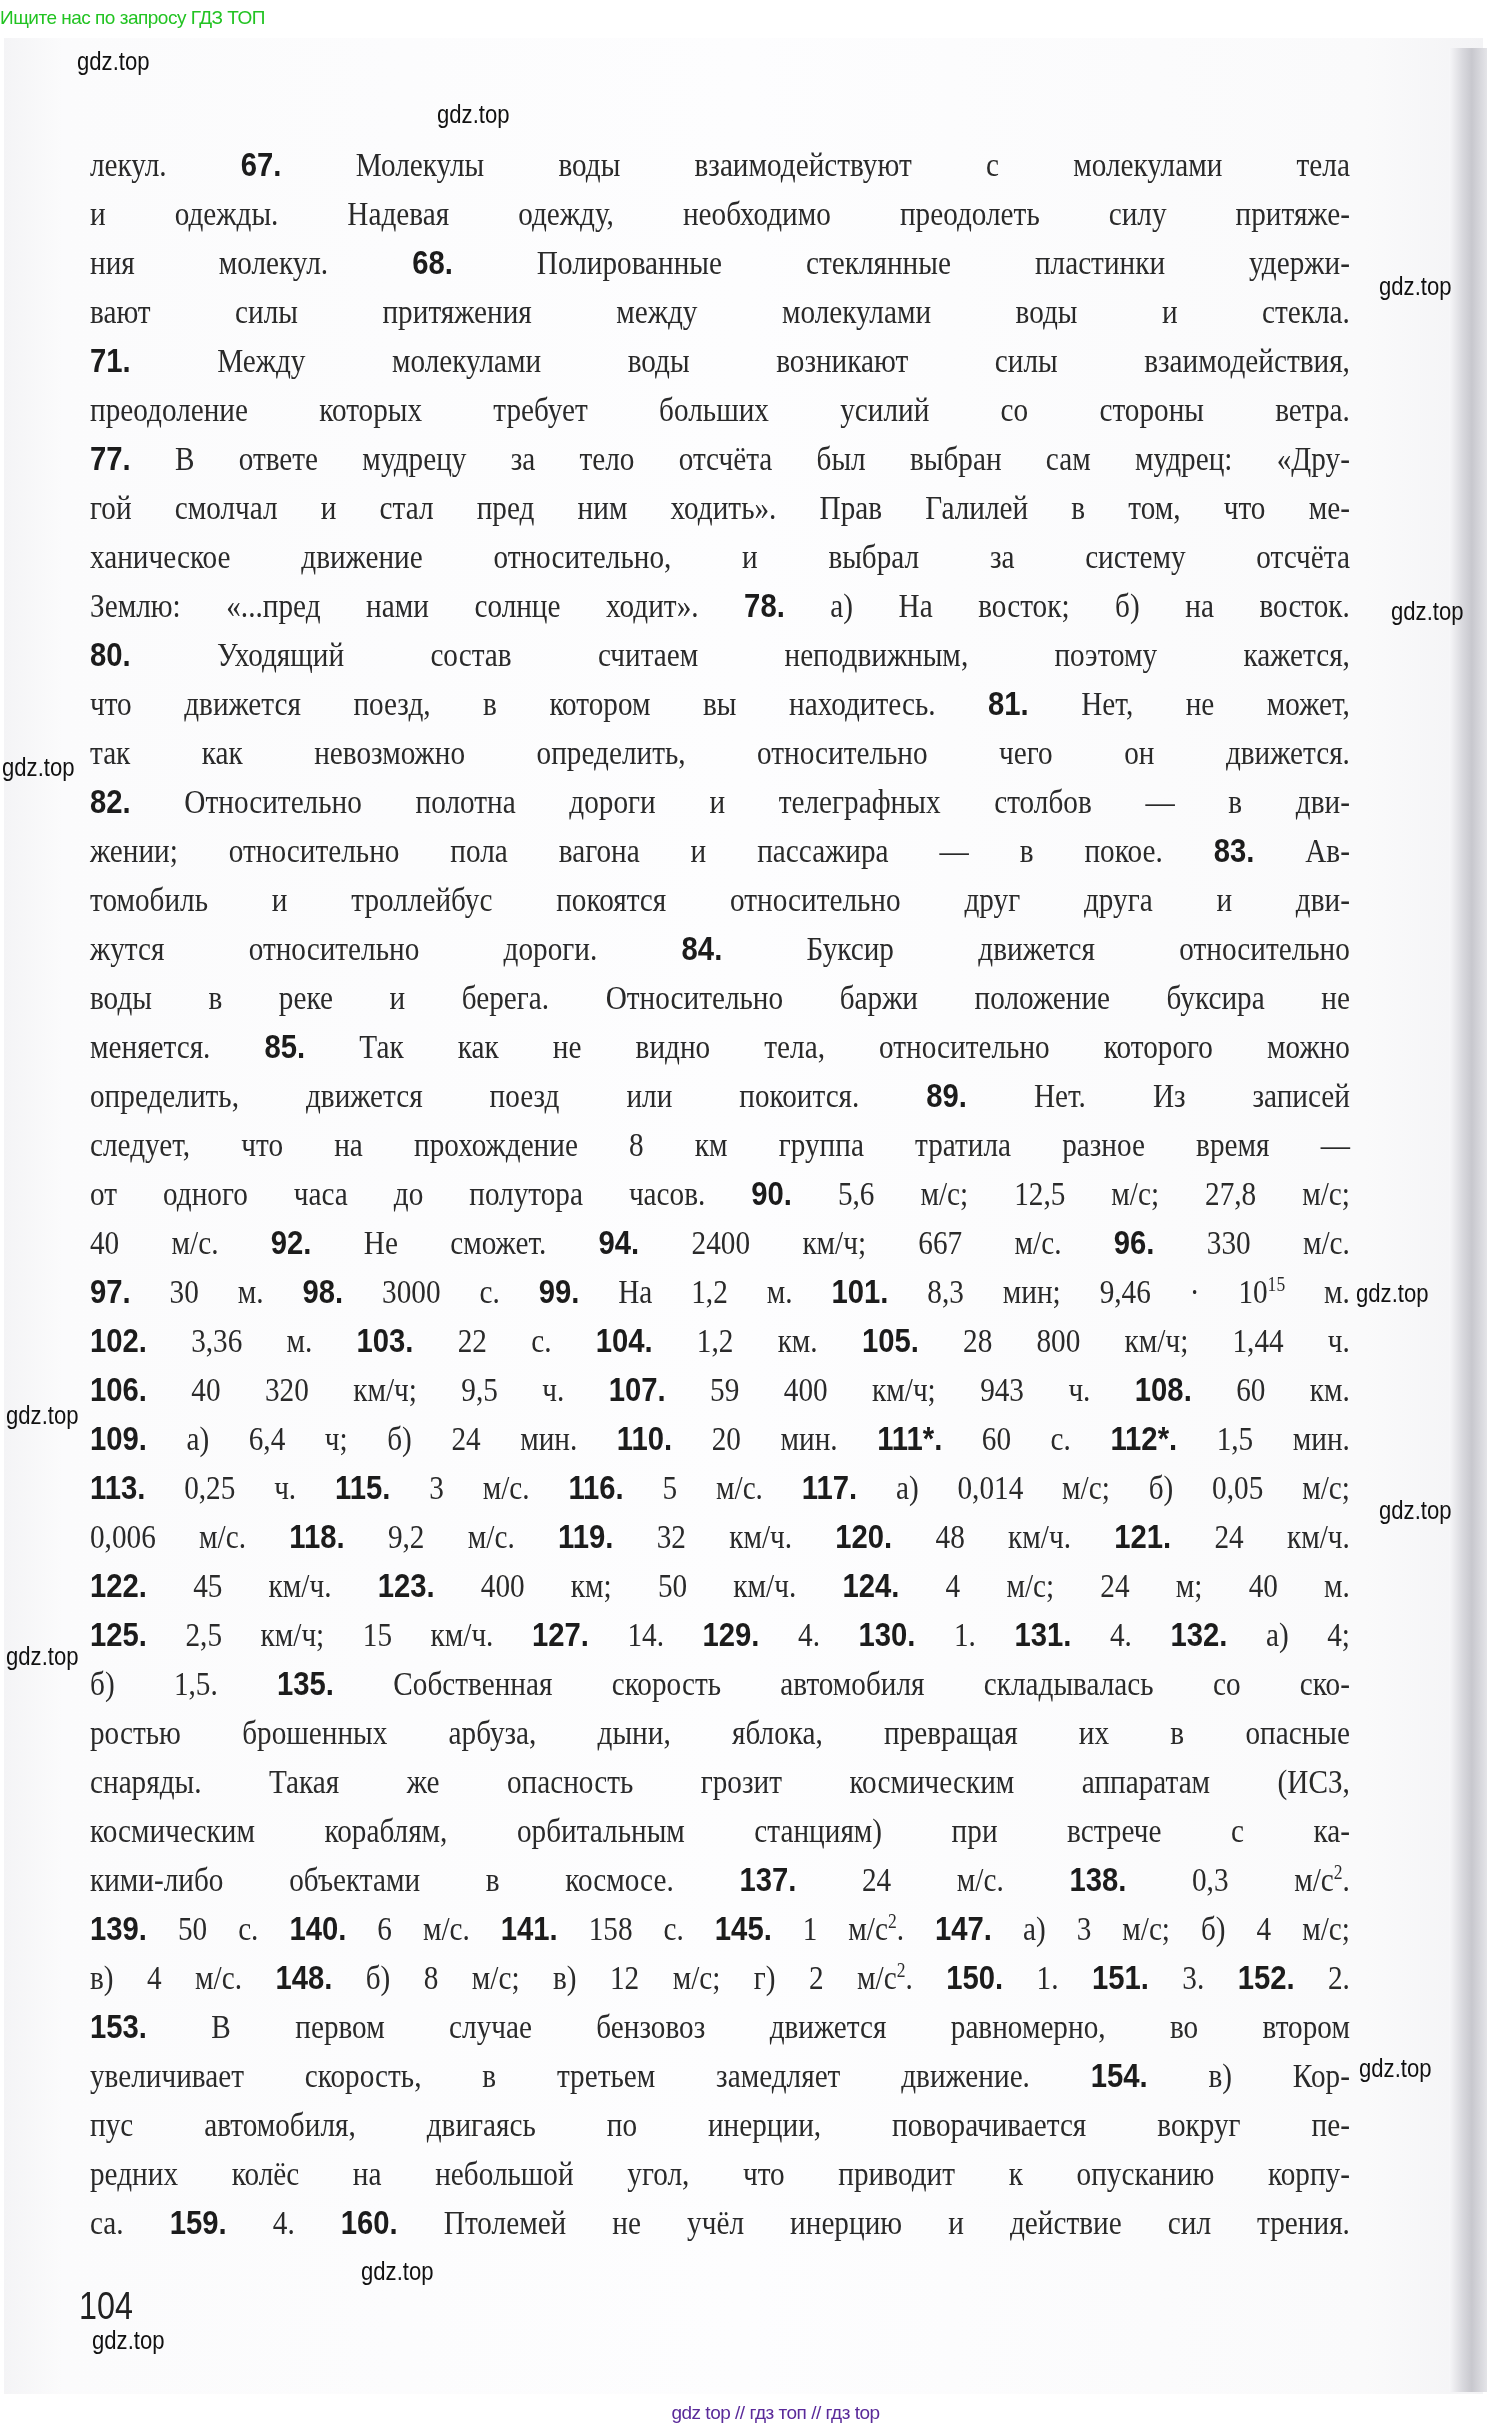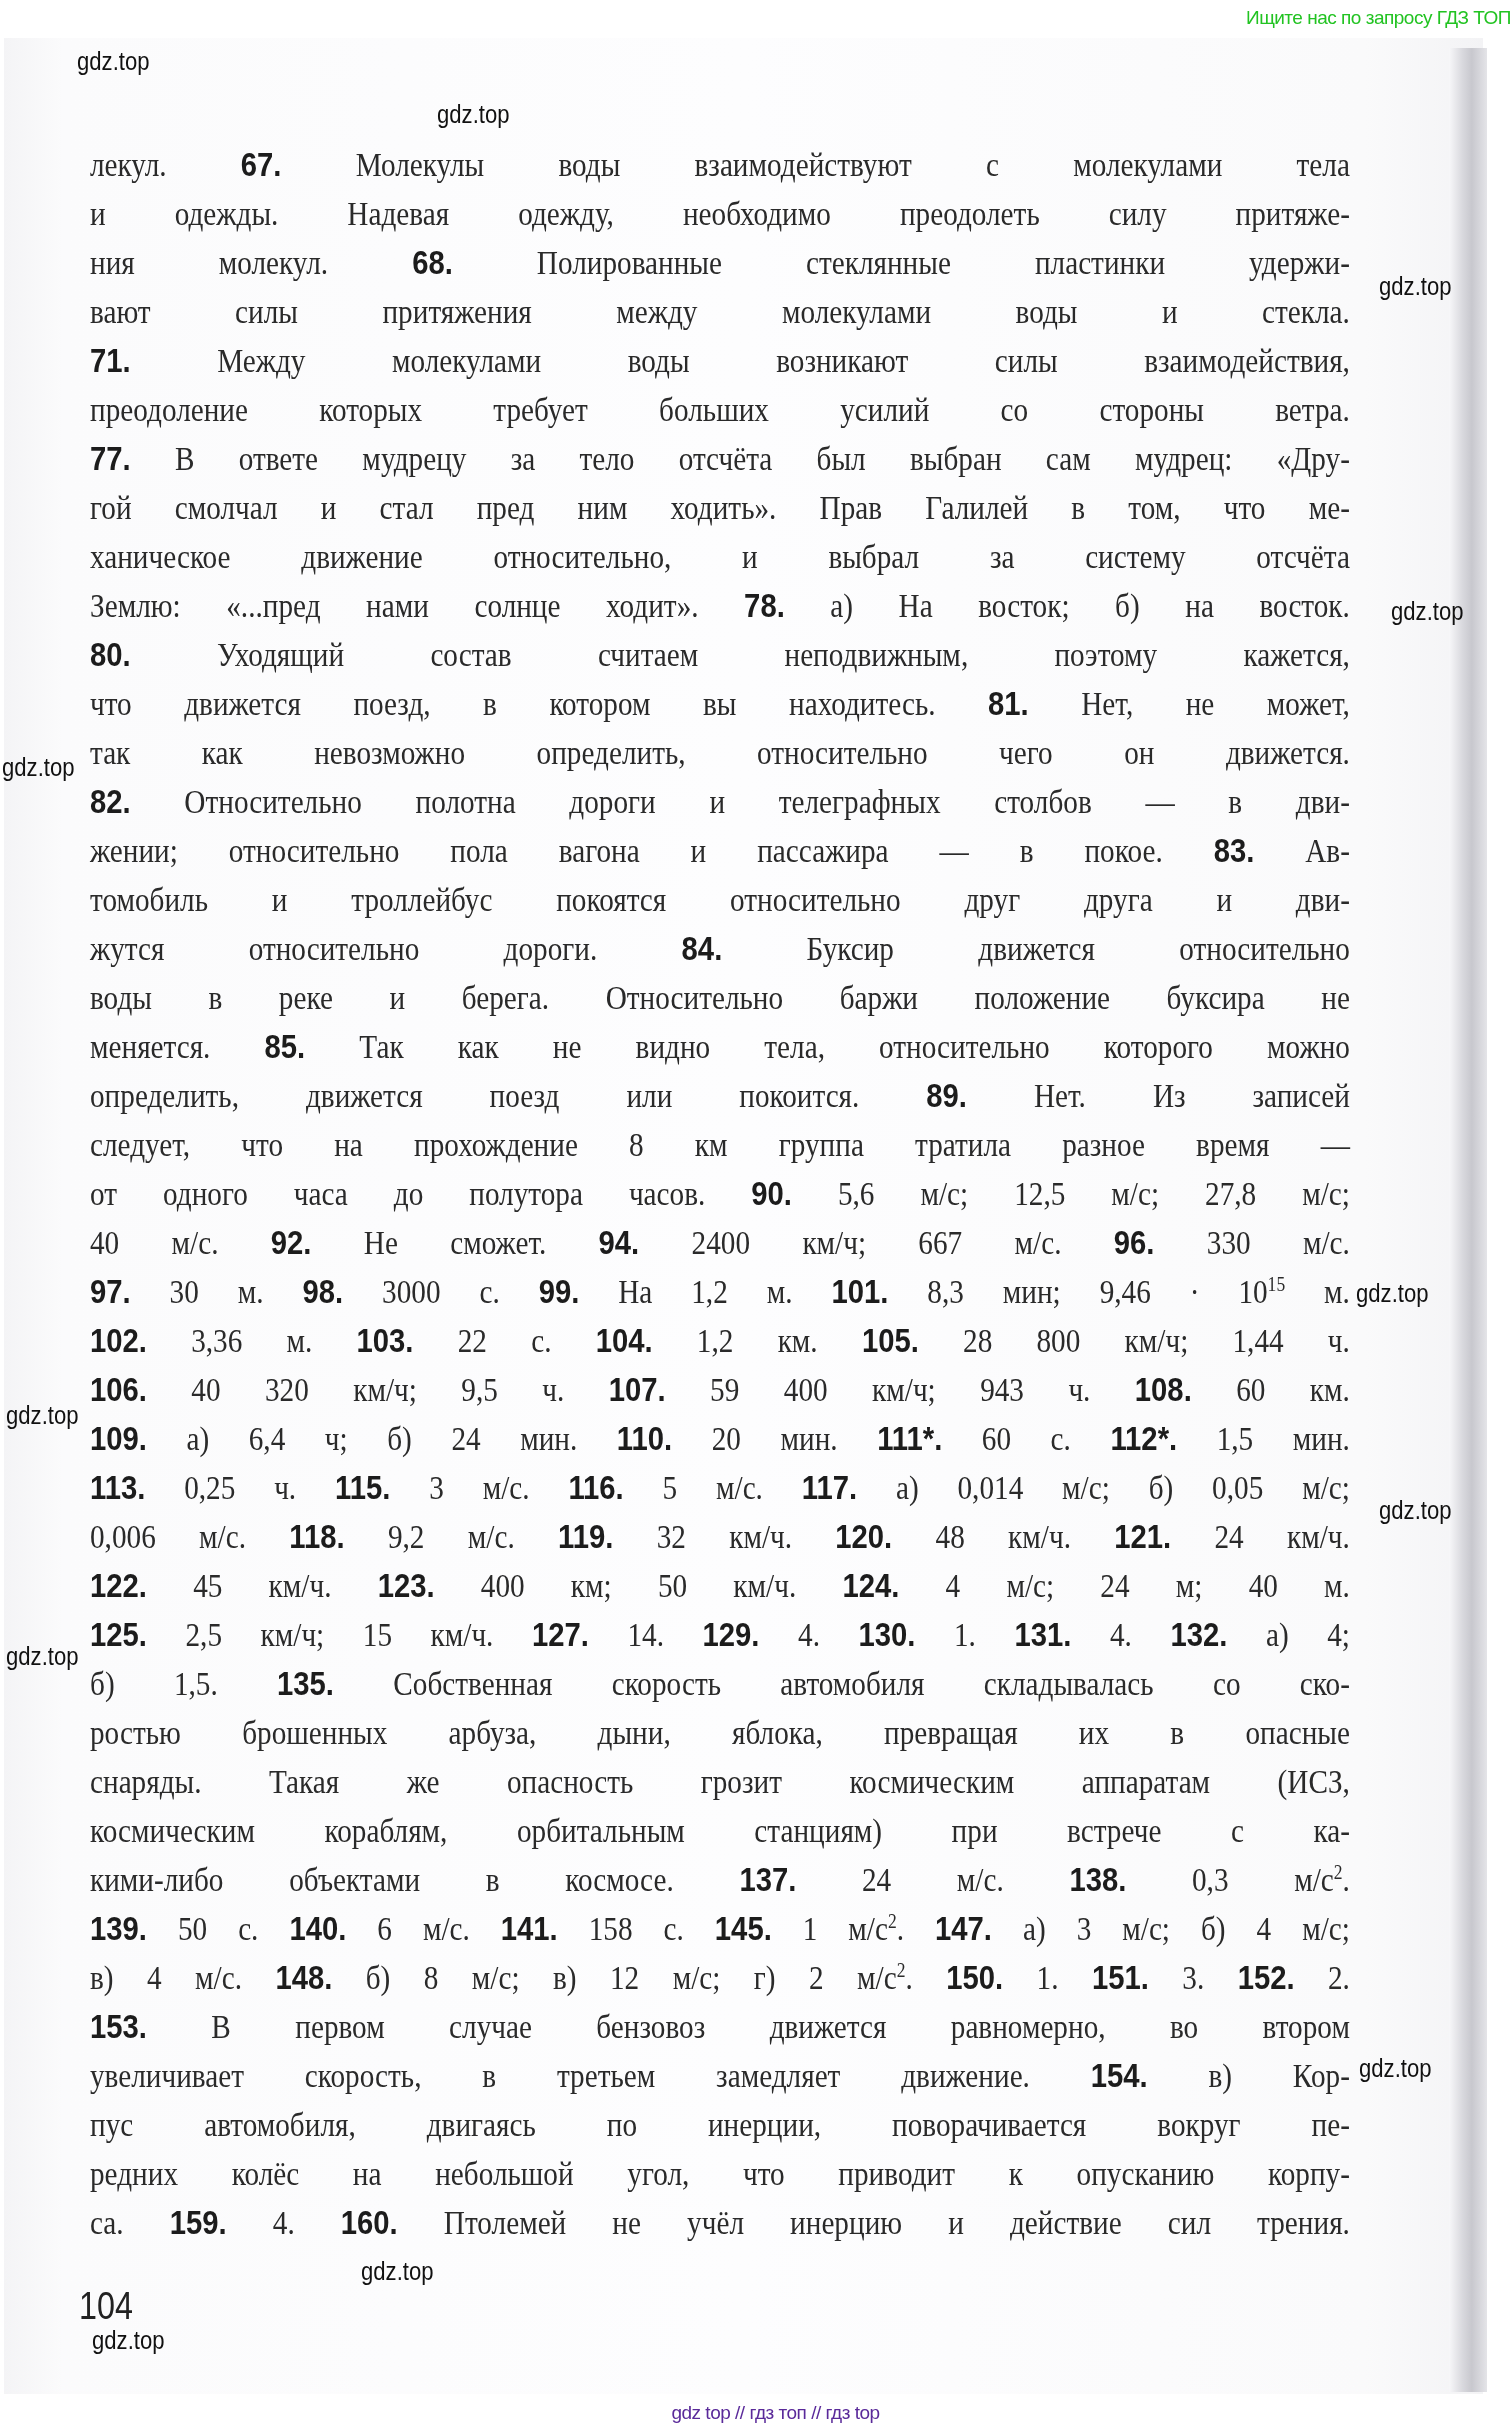--- a/index.html
+++ b/index.html
@@ -1,17 +1,17 @@
 <!DOCTYPE html>
 <html><head>
 <meta charset="utf-8">
 <style>
   html,body{margin:0;padding:0;background:#fff;}
   body{width:1511px;height:2429px;position:relative;overflow:hidden;font-family:"Liberation Serif",serif;}
-  .top-banner{position:absolute;left:0;top:0;width:1511px;height:38px;text-align:right;line-height:35px;font-family:"Liberation Sans",sans-serif;font-size:19px;color:#22c322;letter-spacing:-0.5px;}
+  .top-banner{position:absolute;left:0;top:0;width:1511px;height:38px;text-align:left;line-height:35px;font-family:"Liberation Sans",sans-serif;font-size:19px;color:#22c322;letter-spacing:-0.5px;}
   .page{position:absolute;left:3.8px;top:38px;width:1479px;height:2356px;background:linear-gradient(90deg,#f4f4f6 0%,#fbfbfc 4%,#fdfdfe 50%,#fafafb 92%,#f3f3f5 100%);}
   .page-edge{position:absolute;left:1449px;top:48px;width:38px;height:2344px;background:linear-gradient(90deg,#f7f7f9 0%,#d9d9de 35%,#c8c8ce 60%,#e4e4e8 100%);}
   .lines{position:absolute;left:90px;top:140px;width:1260px;}
   .line{height:49px;line-height:49px;font-size:34px;color:#2a2a2a;text-align:justify;text-align-last:justify;white-space:nowrap;overflow:visible;transform:scaleX(0.86);transform-origin:left center;width:1465px;}
   .num{font-family:"Liberation Sans",sans-serif;font-weight:bold;color:#1c1c1c;}
   sup{font-size:60%;line-height:0;vertical-align:super;}
   .wm{position:absolute;font-family:"Liberation Sans",sans-serif;font-size:26px;color:#111;transform:scaleX(0.85);transform-origin:left top;}
   .page-number{position:absolute;left:79px;top:2285px;font-family:"Liberation Sans",sans-serif;font-size:38px;color:#222;transform:scaleX(0.85);transform-origin:left top;}
   .bottom-banner{position:absolute;left:0;top:2396px;width:1511px;height:33px;text-align:center;line-height:33px;font-family:"Liberation Sans",sans-serif;font-size:19px;color:#5a2a9a;letter-spacing:-0.5px;padding-left:20px;}
 </style>

